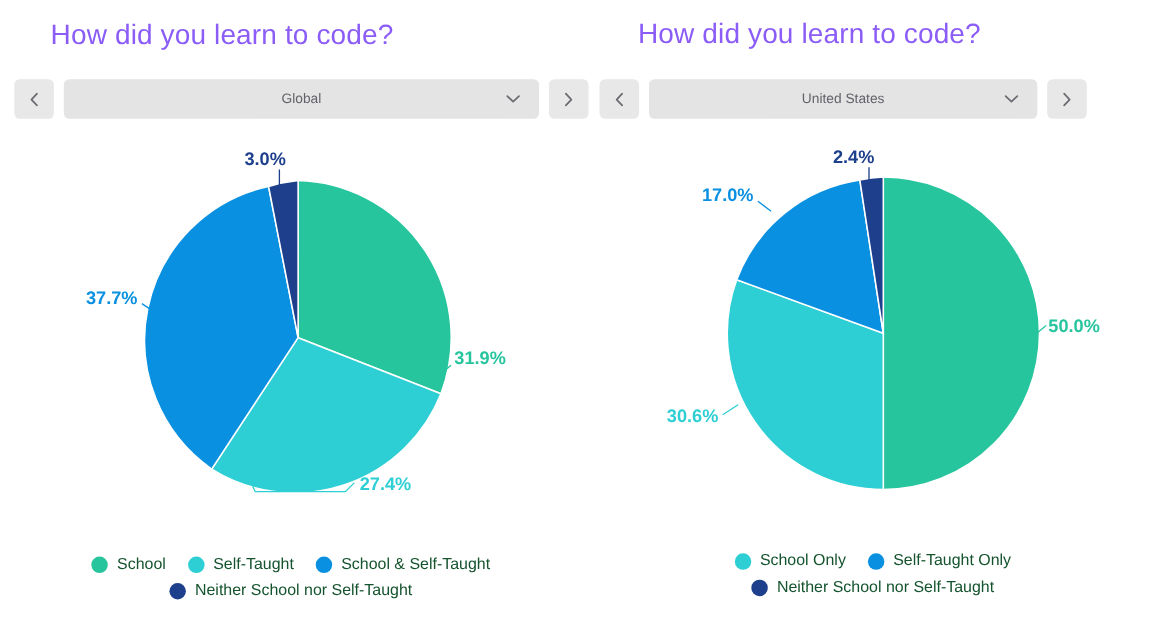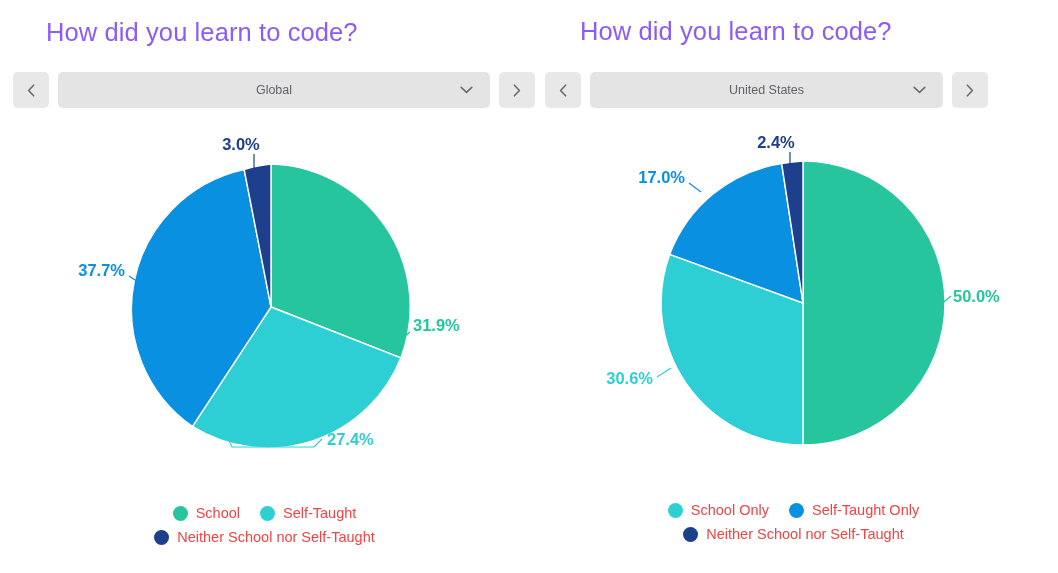--- a/index.html
+++ b/index.html
@@ -131,21 +131,21 @@
     gap: 8px;
     cursor: pointer;
   }
   .legend-dot {
     width: 15px; height: 15px;
     border-radius: 50%;
     flex: 0 0 auto;
   }
   .legend-text {
     font-size: 14.5px;
-    color: #ef4444;
+    color: #14532d;
     font-weight: 400;
     white-space: nowrap;
   }
 </style>
 </head>
 <body>
 
 <div class="app">
 
   <div class="panel panel-left">
@@ -201,20 +201,24 @@
     <div class="legend">
       <div class="legend-row">
         <div class="legend-item">
           <span class="legend-dot" style="background:#26c59e"></span>
           <span class="legend-text">School</span>
         </div>
         <div class="legend-item">
           <span class="legend-dot" style="background:#2ecfd4"></span>
           <span class="legend-text">Self-Taught</span>
         </div>
+        <div class="legend-item">
+          <span class="legend-dot" style="background:#0a90e0"></span>
+          <span class="legend-text">School &amp; Self-Taught</span>
+        </div>
       </div>
       <div class="legend-row">
         <div class="legend-item">
           <span class="legend-dot" style="background:#1d3f8c"></span>
           <span class="legend-text">Neither School nor Self-Taught</span>
         </div>
       </div>
     </div>
   </div>
 

